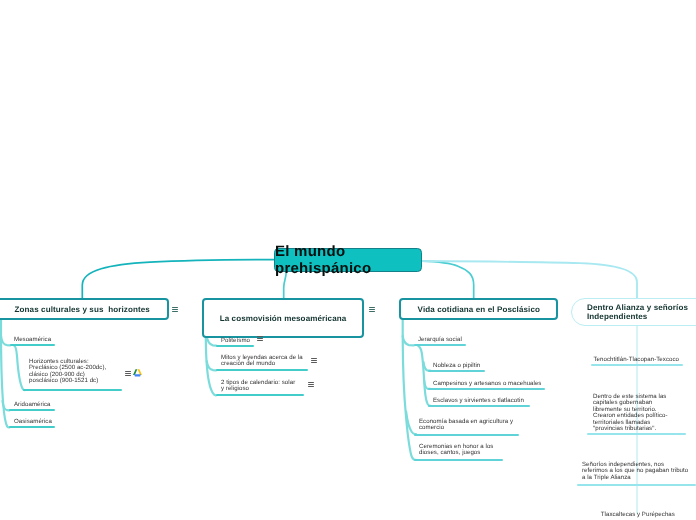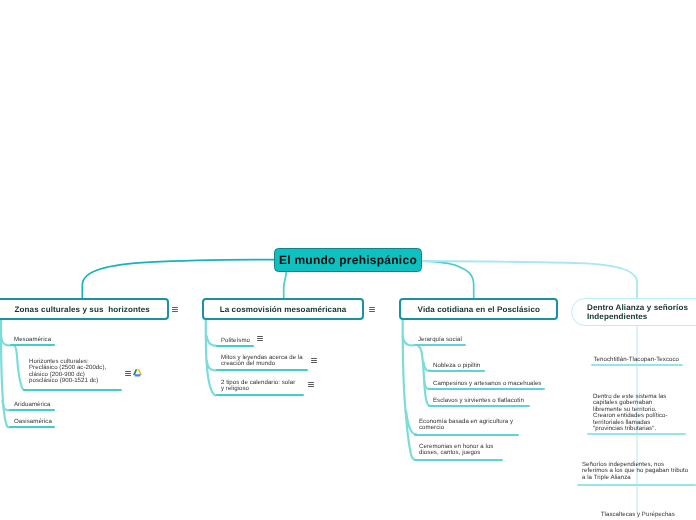--- a/index.html
+++ b/index.html
@@ -2,21 +2,21 @@
 <html><head>
 <meta charset="utf-8">
 <style>
   html,body{margin:0;padding:0;}
   body{width:696px;height:520px;background:#ffffff;font-family:"Liberation Sans",sans-serif;overflow:hidden;position:relative;
        -webkit-font-smoothing:antialiased;text-rendering:geometricPrecision;}
   #stage{position:absolute;left:0;top:0;width:696px;height:520px;}
   svg#links{position:absolute;left:0;top:0;width:696px;height:520px;pointer-events:none;}
 
   .rootnode{position:absolute;box-sizing:border-box;background:#0FC0C0;border:1.8px solid #14808A;border-radius:4.5px;
-            display:flex;align-items:center;justify-content:center;color:#07100f;font-weight:bold;font-size:12px;
+            display:flex;align-items:center;justify-content:center;color:#07100f;font-weight:bold;font-size:15px;
             letter-spacing:.25px;}
   .bnode{position:absolute;box-sizing:border-box;background:#ffffff;border:2.2px solid #1894A1;border-radius:4px;
          display:flex;align-items:center;justify-content:center;color:#12332f;font-weight:bold;font-size:8.05px;white-space:pre;
          letter-spacing:.1px;}
   .bnode.pill{border-color:#BBEDF5;border-width:1.5px;border-radius:15px;justify-content:flex-start;padding-left:15px;
               line-height:9.4px;}
   .leaf{position:absolute;color:#333333;font-size:6.1px;line-height:6.45px;white-space:pre;letter-spacing:.05px;}
   .ul{position:absolute;height:2.4px;border-radius:1.2px;}
   .ham{position:absolute;width:5.8px;height:6px;}
   .ham i{display:block;height:1.3px;background:#5a5a5a;border-radius:.65px;margin-bottom:.75px;}
@@ -74,21 +74,21 @@
 
   <div class="bnode" style="left:-4px;top:298px;width:172.5px;height:22px;">
     <span>Zonas culturales y sus  horizontes</span>
   </div>
   <div class="ham dk" style="left:171.8px;top:306.7px;">
     <i></i>
       <i></i>
       <i></i>
   </div>
 
-  <div class="bnode" style="left:202px;top:298px;width:162px;height:22px;">
+  <div class="bnode" style="left:202px;top:298px;width:162px;height:40px;">
     <span>La cosmovisión mesoaméricana</span>
   </div>
   <div class="ham dk" style="left:368.9px;top:306.7px;">
     <i></i>
       <i></i>
       <i></i>
   </div>
 
   <div class="bnode" style="left:399.3px;top:298px;width:159px;height:22px;">
     <span>Vida cotidiana en el Posclásico</span>

